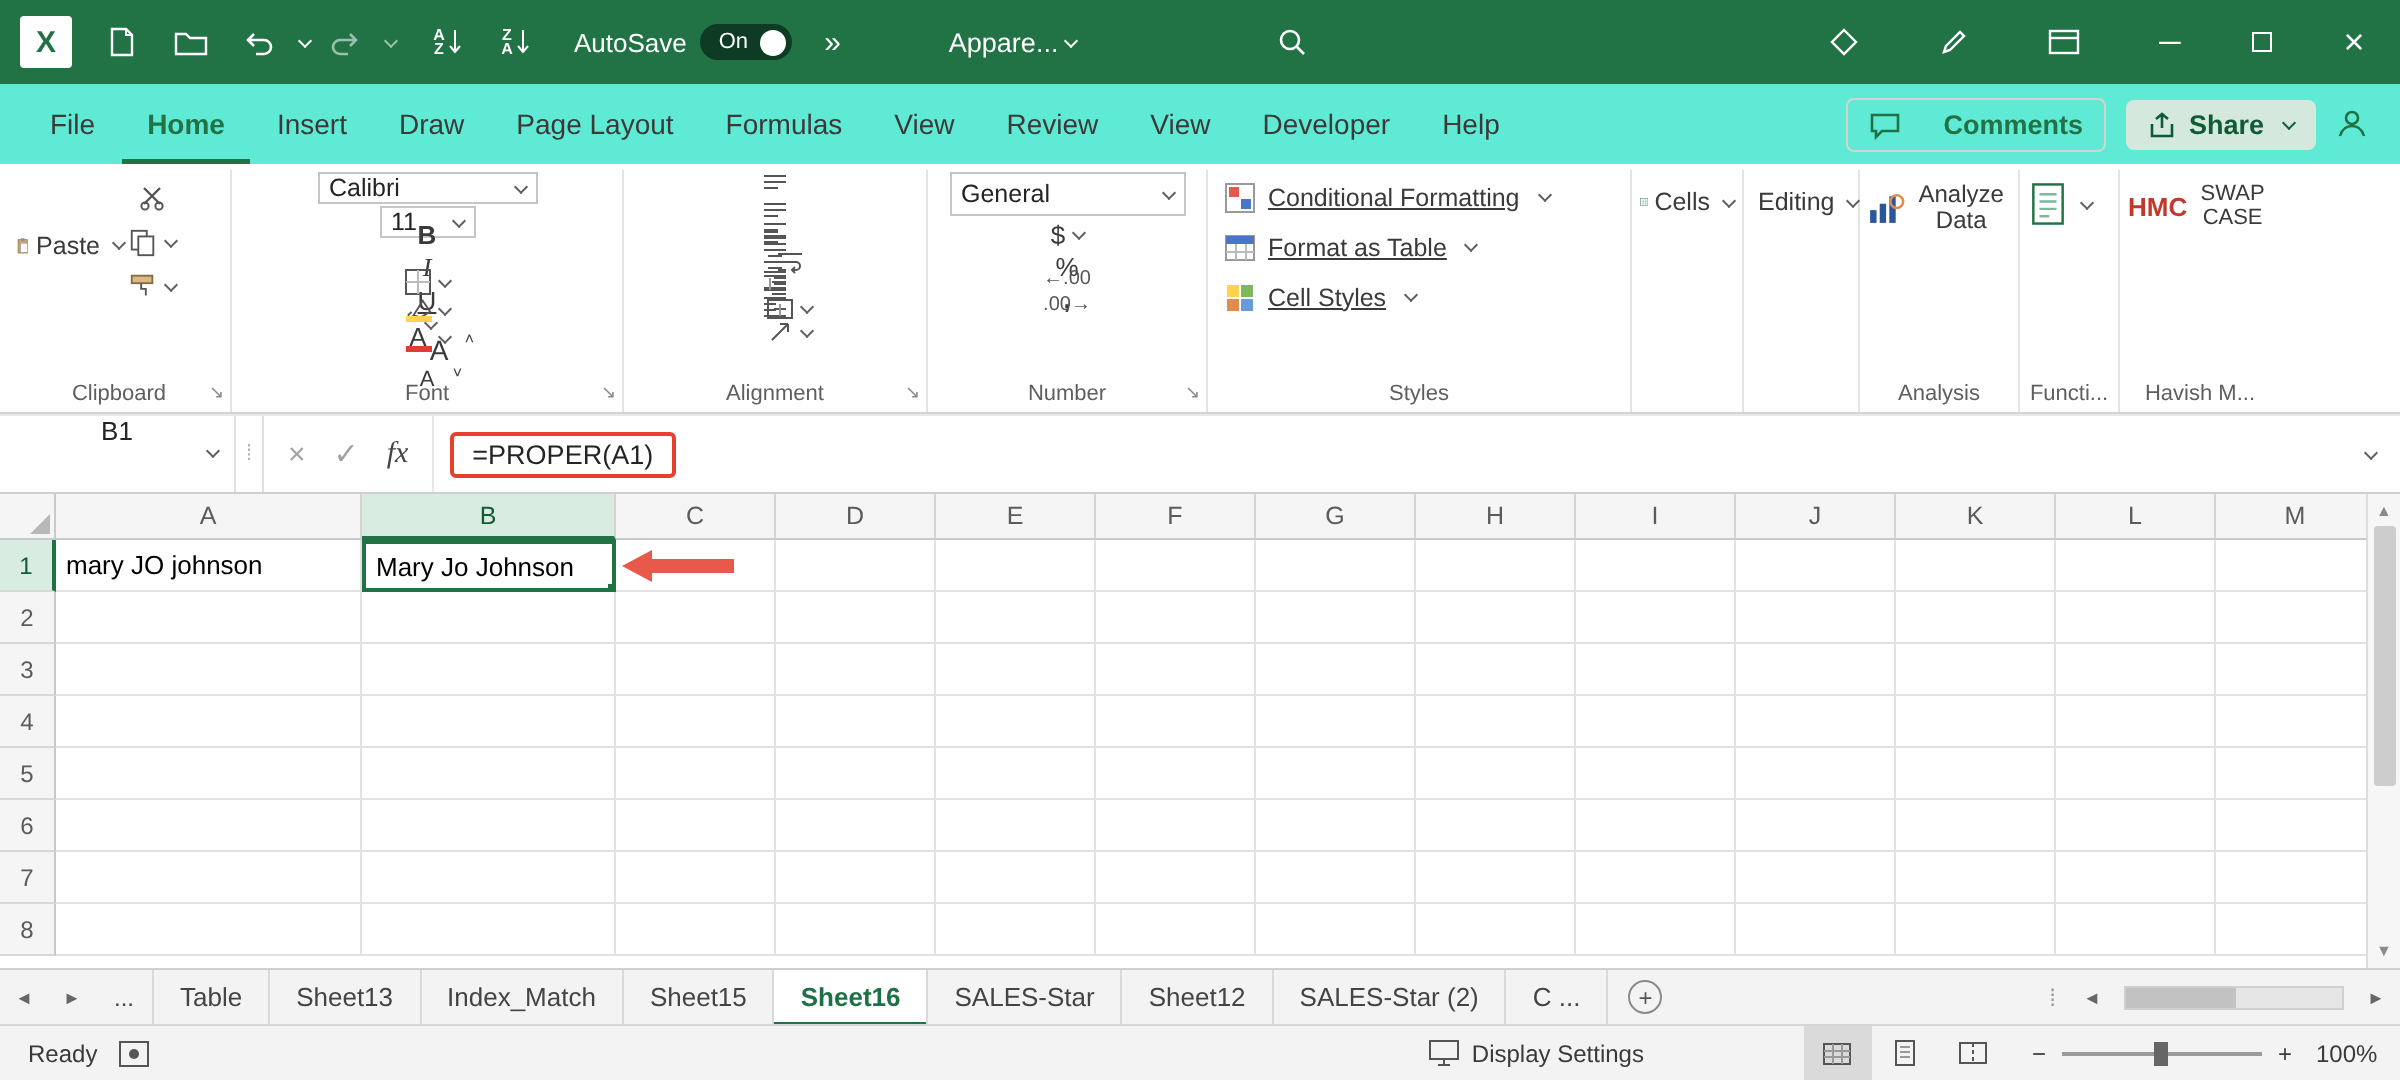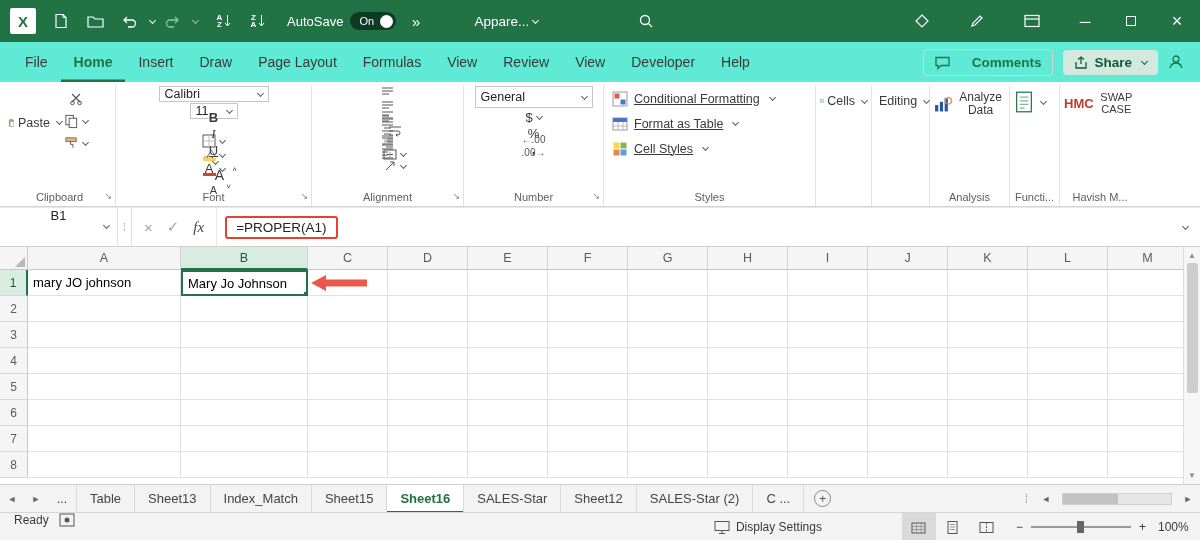--- a/index.html
+++ b/index.html
@@ -99,21 +99,21 @@
   .stab { padding:0 13px; height:28px; display:flex; align-items:center; color:#444; border-right:1px solid #d9d9d9; white-space:nowrap;}
   .stab.first { border-left:1px solid #d9d9d9; }
   .stab.active { background:#fff; color:#1e7145; font-weight:700; box-shadow:inset 0 -2px 0 #217346; }
   .newsheet { width:17px; height:17px; border:1px solid #8a8a8a; border-radius:50%; display:flex; align-items:center;
               justify-content:center; font-size:12px; color:#555; margin:0 10px; }
   .sdots { color:#9a9a9a; font-size:12px; padding:0 6px; }
   .hscroll { width:110px; height:12px; background:#e6e6e6; border:1px solid #d0d0d0; margin:0 4px; display:flex; }
   .hthumb { width:55px; height:10px; background:#c2c2c2; }
 
   
-  .statusbar { height:28px; display:flex; align-items:flex-start; background:#f3f3f3; border-top:1px solid #d6d6d6; font-size:12px; color:#3b3a39; flex:0 0 auto;}
+  .statusbar { height:28px; display:flex; align-items:center; background:#f3f3f3; border-top:1px solid #d6d6d6; font-size:12px; color:#3b3a39; flex:0 0 auto;}
   .ready { padding:0 10px 0 14px; }
   .sb-right { margin-left:auto; display:flex; align-items:center; }
   .dispset { display:flex; align-items:center; gap:6px; padding:0 10px; margin-right:70px;}
   .viewbtn { width:34px; height:28px; display:flex; align-items:center; justify-content:center; }
   .viewbtn.active { background:#dadada; }
   .zoomer { display:flex; align-items:center; gap:8px; padding:0 12px; }
   .ztrack { width:100px; height:2px; background:#9a9a9a; position:relative; }
   .ztick { position:absolute; left:50%; top:-3px; width:1px; height:8px; background:#9a9a9a; }
   .zthumb { position:absolute; left:46px; top:-5px; width:7px; height:12px; background:#666; }
   .zpct { width:42px; text-align:right; padding-right:14px; }

